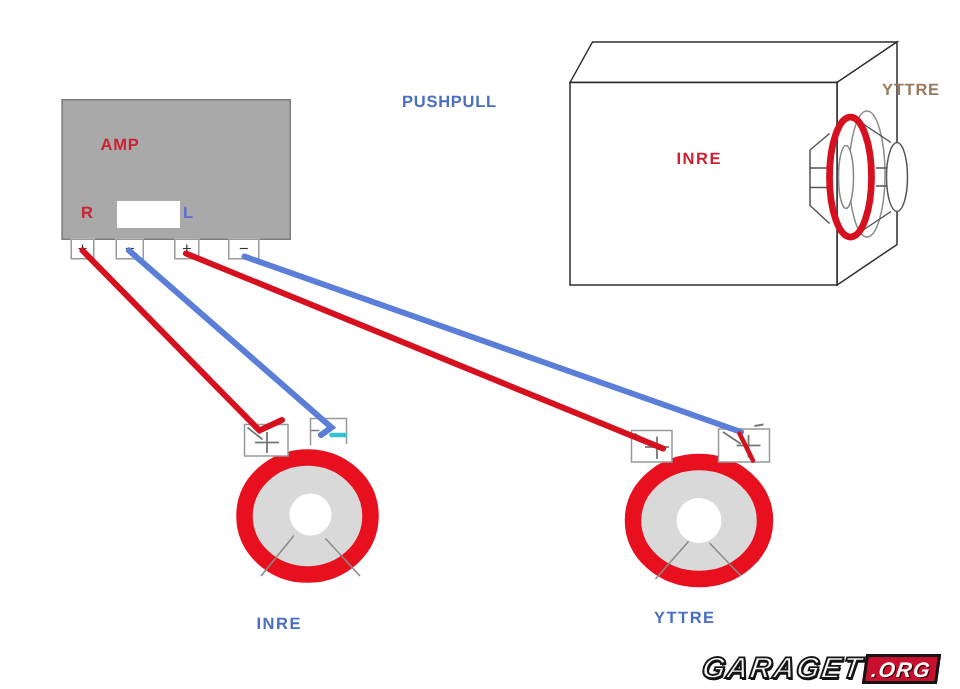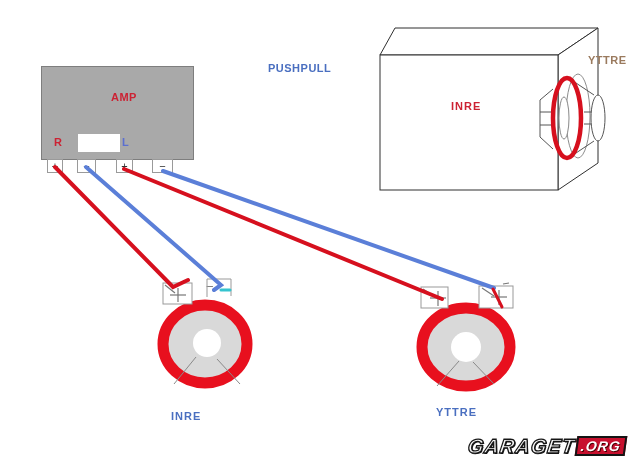--- a/index.html
+++ b/index.html
@@ -41,21 +41,21 @@
     text-shadow:1px 1px 0 #400;
   }
 </style>
 </head>
 <body>
 
 <div class="stage">
 
   <div class="amp"></div>
   <div class="amp-white"></div>
-  <span class="lbl red" style="left:67px;top:91px;margin-left:44px;">AMP</span>
+  <span class="lbl red" style="left:67px;top:91px;">AMP</span>
   <span class="lbl red" style="left:54px;top:136px;">R</span>
   <span class="lbl" style="left:122px;top:136px;color:#5b6fd0;">L</span>
 
   <div class="term t1">
       <span>+</span>
     </div>
   <div class="term t2">
       <span>−</span>
     </div>
   <div class="term t3">

